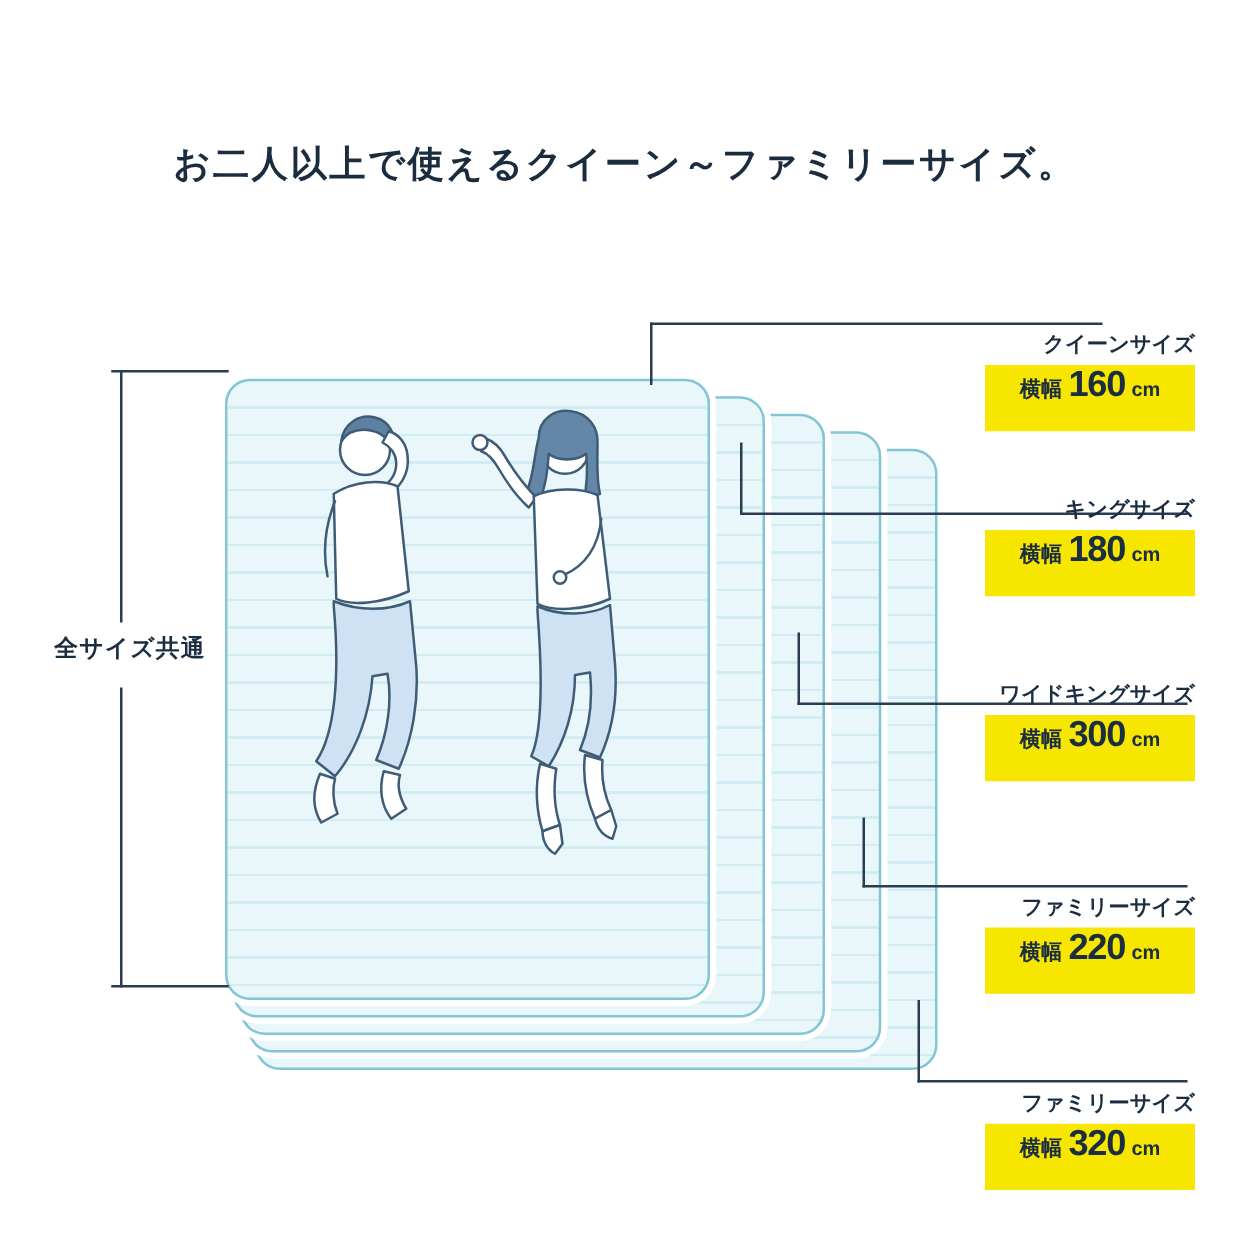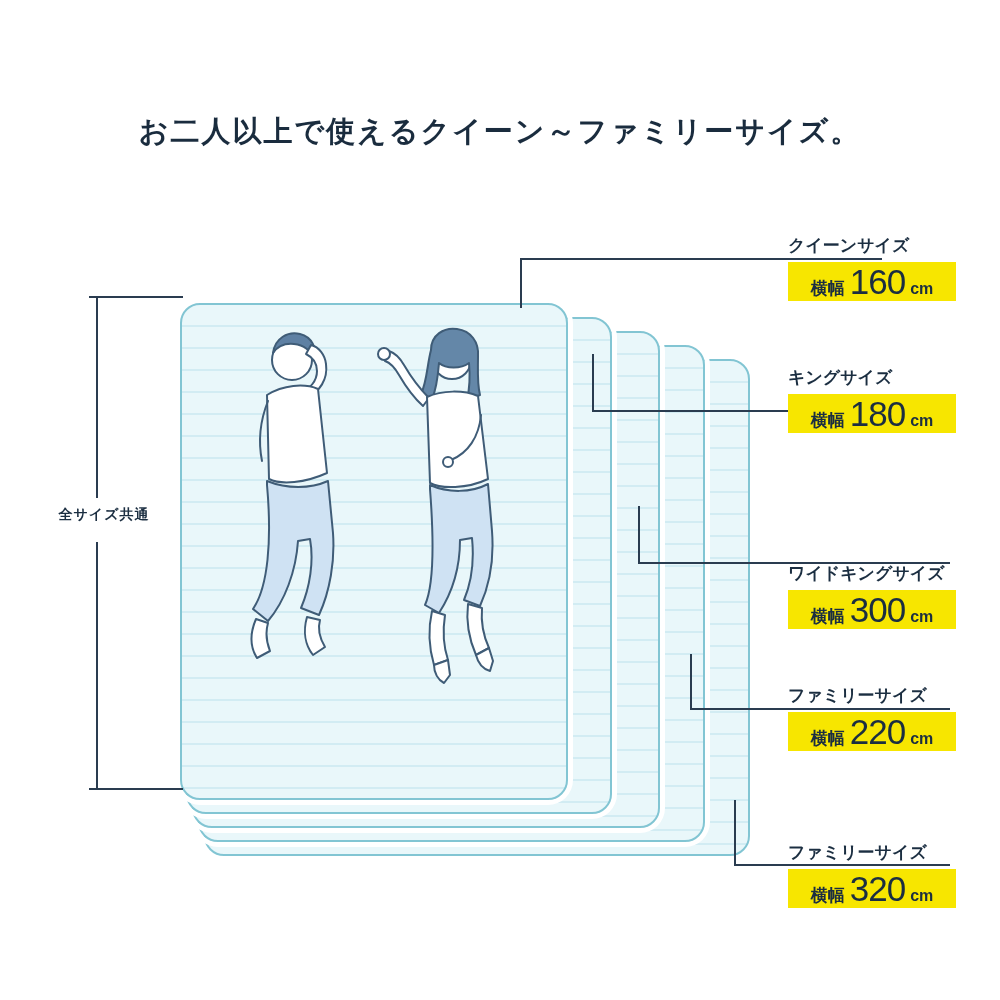--- a/index.html
+++ b/index.html
@@ -34,34 +34,34 @@
   .ln-f1-h{left:690px;top:708px;width:260px;}
   .ln-f2-v{left:734px;top:800px;height:66px;}
   .ln-f2-h{left:734px;top:864px;width:216px;}
   .dim-v{left:96px;top:296px;height:494px;}
   .dim-top{left:89px;top:296px;width:94px;}
   .dim-bottom{left:89px;top:788px;width:94px;}
 
   
   .dim-label{position:absolute;left:33px;top:498px;width:142px;background:#fff;
              text-align:center;z-index:8;padding:8px 0;}
-  .dim-label .l1{font-size:14px;font-weight:700;margin-bottom:10px;letter-spacing:1px;}
+  .dim-label .l1{font-size:19px;font-weight:700;margin-bottom:10px;letter-spacing:1px;}
   .dim-label .l2{font-weight:700;white-space:nowrap;}
   .dim-label .prefix{font-size:20px;vertical-align:baseline;}
   .dim-label .big{font-size:44px;letter-spacing:-1px;}
   .dim-label .unit{font-size:18px;}
 
   
-  .size-block{position:absolute;left:788px;width:168px;z-index:8;text-align:left;}
-  .sb1{top:236px}.sb2{top:368px}.sb3{top:564px}.sb4{top:686px}.sb5{top:843px}
+  .size-block{position:absolute;left:788px;width:168px;z-index:8;text-align:right;margin-top:30px;}
+  .sb1{top:236px}.sb2{top:368px}.sb3{top:516px}.sb4{top:686px}.sb5{top:843px}
   .size-name{font-size:17px;font-weight:700;height:20px;line-height:20px;white-space:nowrap;}
   .size-badge{margin-top:6px;background:#f7e600;display:flex;align-items:baseline;
-              justify-content:center;gap:5px;padding:2px 6px 1px;}
+              justify-content:center;gap:5px;padding:2px 6px 22px;}
   .size-badge .wl{font-size:17px;font-weight:700;}
-  .size-badge .num{font-size:35px;font-weight:400;line-height:1;letter-spacing:-1px;}
+  .size-badge .num{font-size:29px;font-weight:700;line-height:1;letter-spacing:-1px;}
   .size-badge .unit{font-size:16px;font-weight:700;}
 </style>
 </head>
 <body>
 
 <div class="stage">
 
   <div class="title">お二人以上で使えるクイーン～ファミリーサイズ。</div>
 
   <div class="bed bed5"></div>

